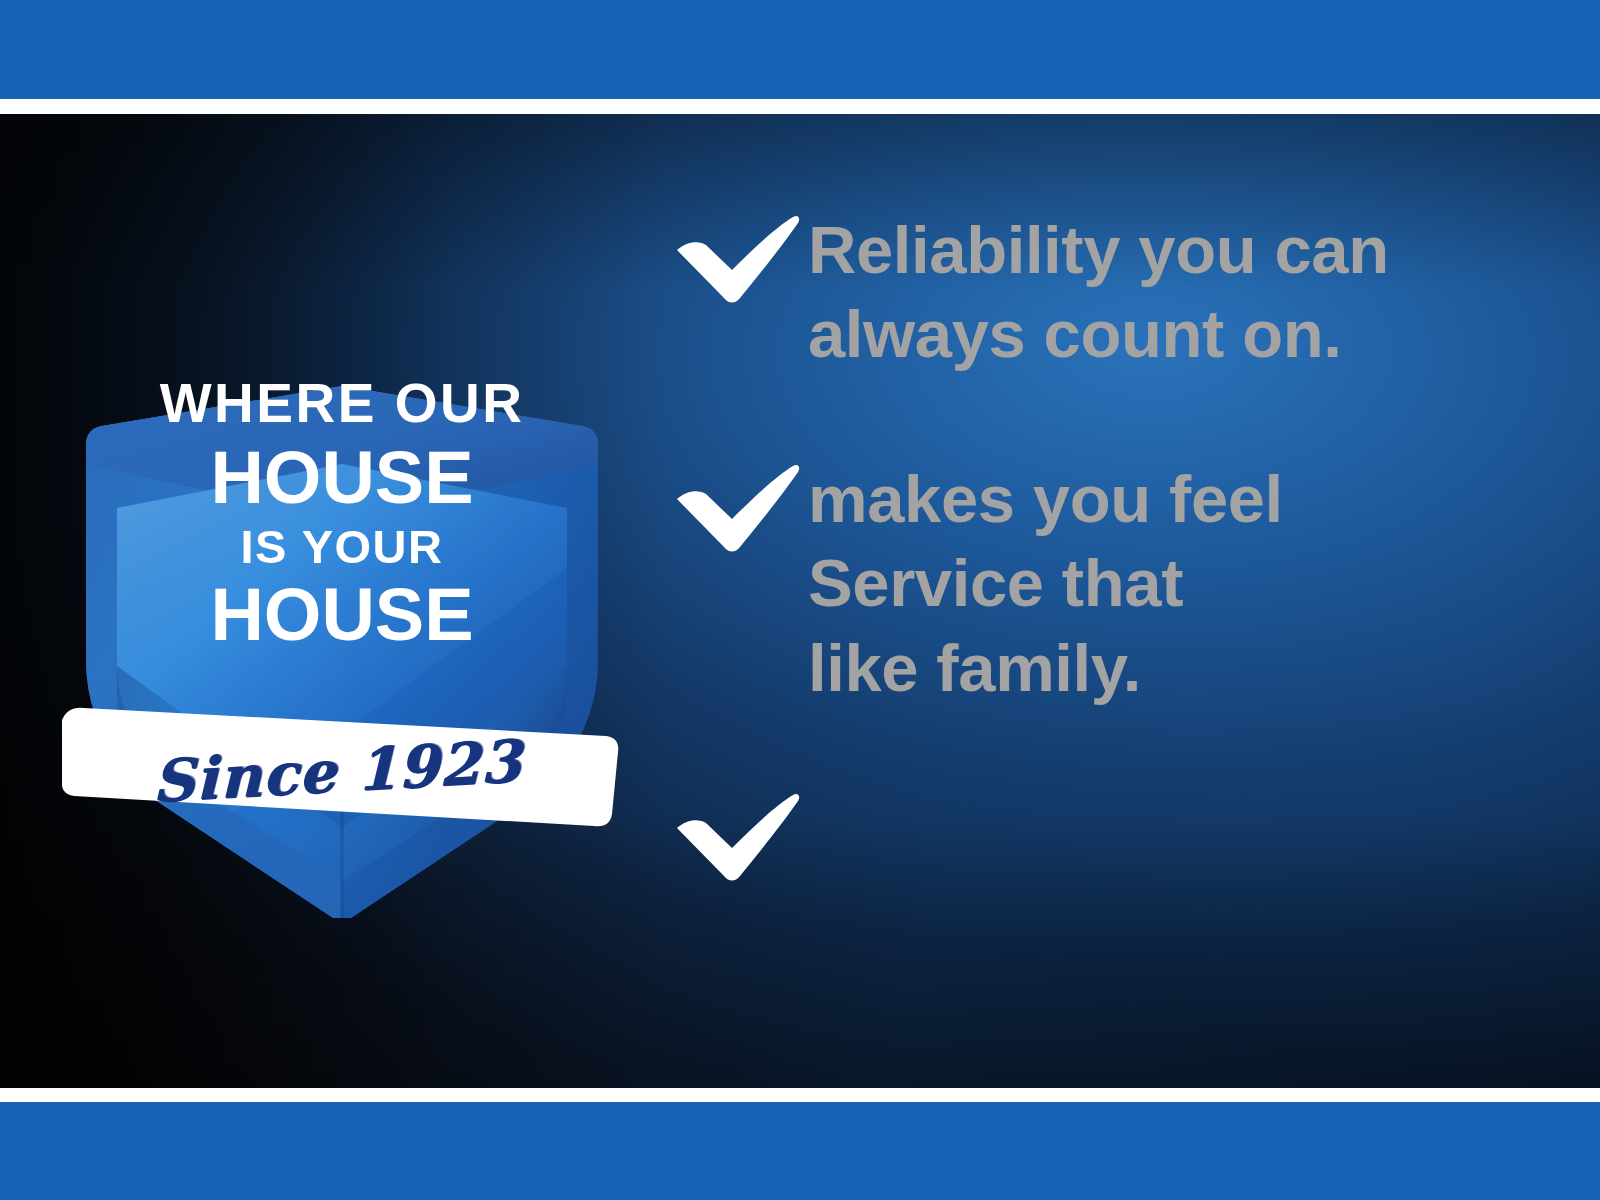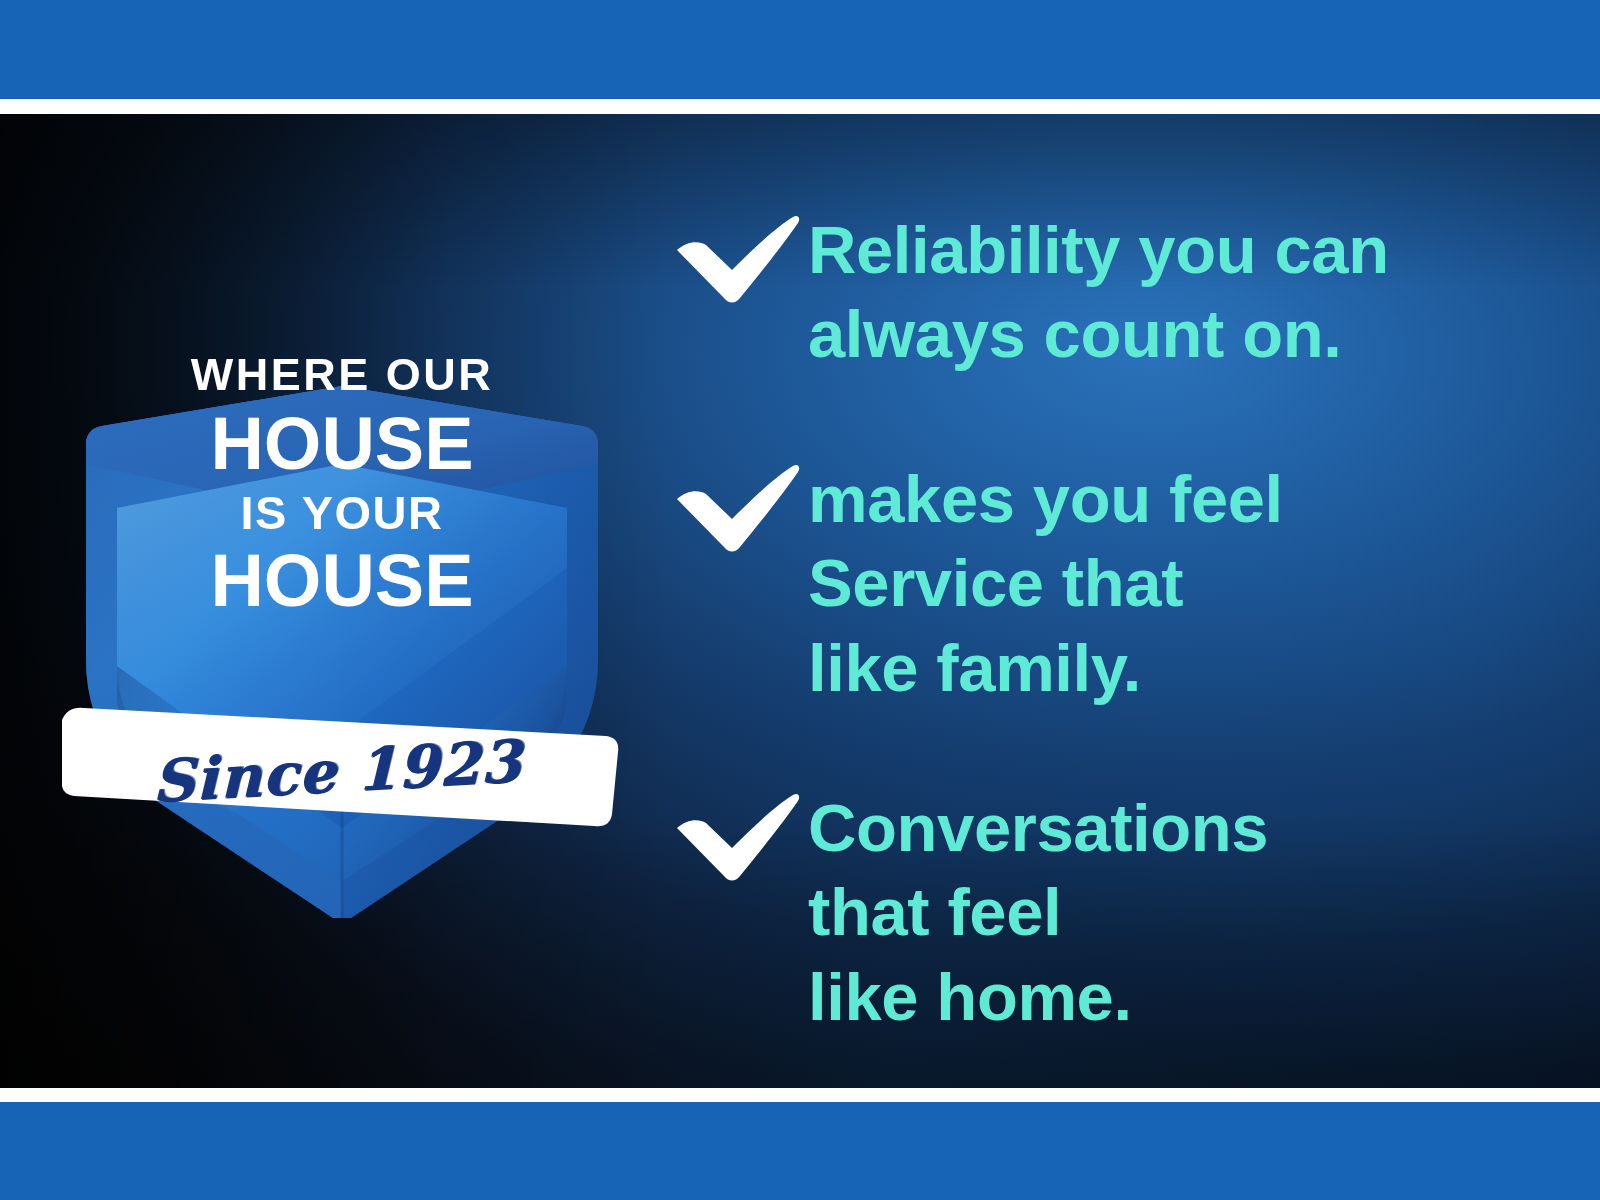--- a/index.html
+++ b/index.html
@@ -87,22 +87,22 @@
   #badge-text {
     position:absolute;
     left:0; top:0; width:560px;
     text-align:center;
     color:#ffffff;
     text-transform:uppercase;
     pointer-events:none;
   }
   .badge-line { display:block; white-space:nowrap; }
   #badge-l1 { 
-    margin-top:84px;
-    font-size:45px; font-weight:700; letter-spacing:2.5px; line-height:1;
+    margin-top:108px;
+    font-size:55px; font-weight:700; letter-spacing:2.5px; line-height:1;
   }
   #badge-l2 { 
     margin-top:10px;
     font-size:74px; font-weight:700; letter-spacing:0px; line-height:1;
   }
   #badge-l3 { 
     margin-top:8px;
     font-size:47px; font-weight:700; letter-spacing:1.5px; line-height:1;text-align:center;
   }
   #badge-l4 { 
@@ -143,21 +143,21 @@
 
   .check-wrap {
     flex:0 0 auto;
     width:136px; height:110px;
     position:relative;
   }
   .check-wrap svg { position:absolute; left:0; top:14px; width:132px; height:96px; }
 
   .benefit-text {
     flex:1 1 auto;
-    color:#5eead4;
+    color:#a3a3a3;
     font-size:67px;
     font-weight:700;
     line-height:1.26;
     letter-spacing:-0.4px;
     padding-top:8px;
   }
   .benefit-text span { display:block; white-space:nowrap; }
 </style>
 </head>
 <body>
@@ -282,22 +282,17 @@
         </div>
       </div>
 
       <div class="benefit-row" id="row-2">
         <div class="check-wrap">
           <svg viewBox="0 0 132 96">
             <path d="M5,36 C14,28 26,26 34,31 L60,56 C86,30 106,12 121,3 C126,0 129,4 126,9
                      C110,32 86,62 68,84 C63,90 57,90 52,84 Z" fill="#ffffff"></path>
           </svg>
         </div>
-        <div class="benefit-text">
-          <span>Conversations</span>
-          <span>that feel</span>
-          <span>like home.</span>
-        </div>
       </div>
 
     </div>
   </div>
 </div>
 
 </body></html>

